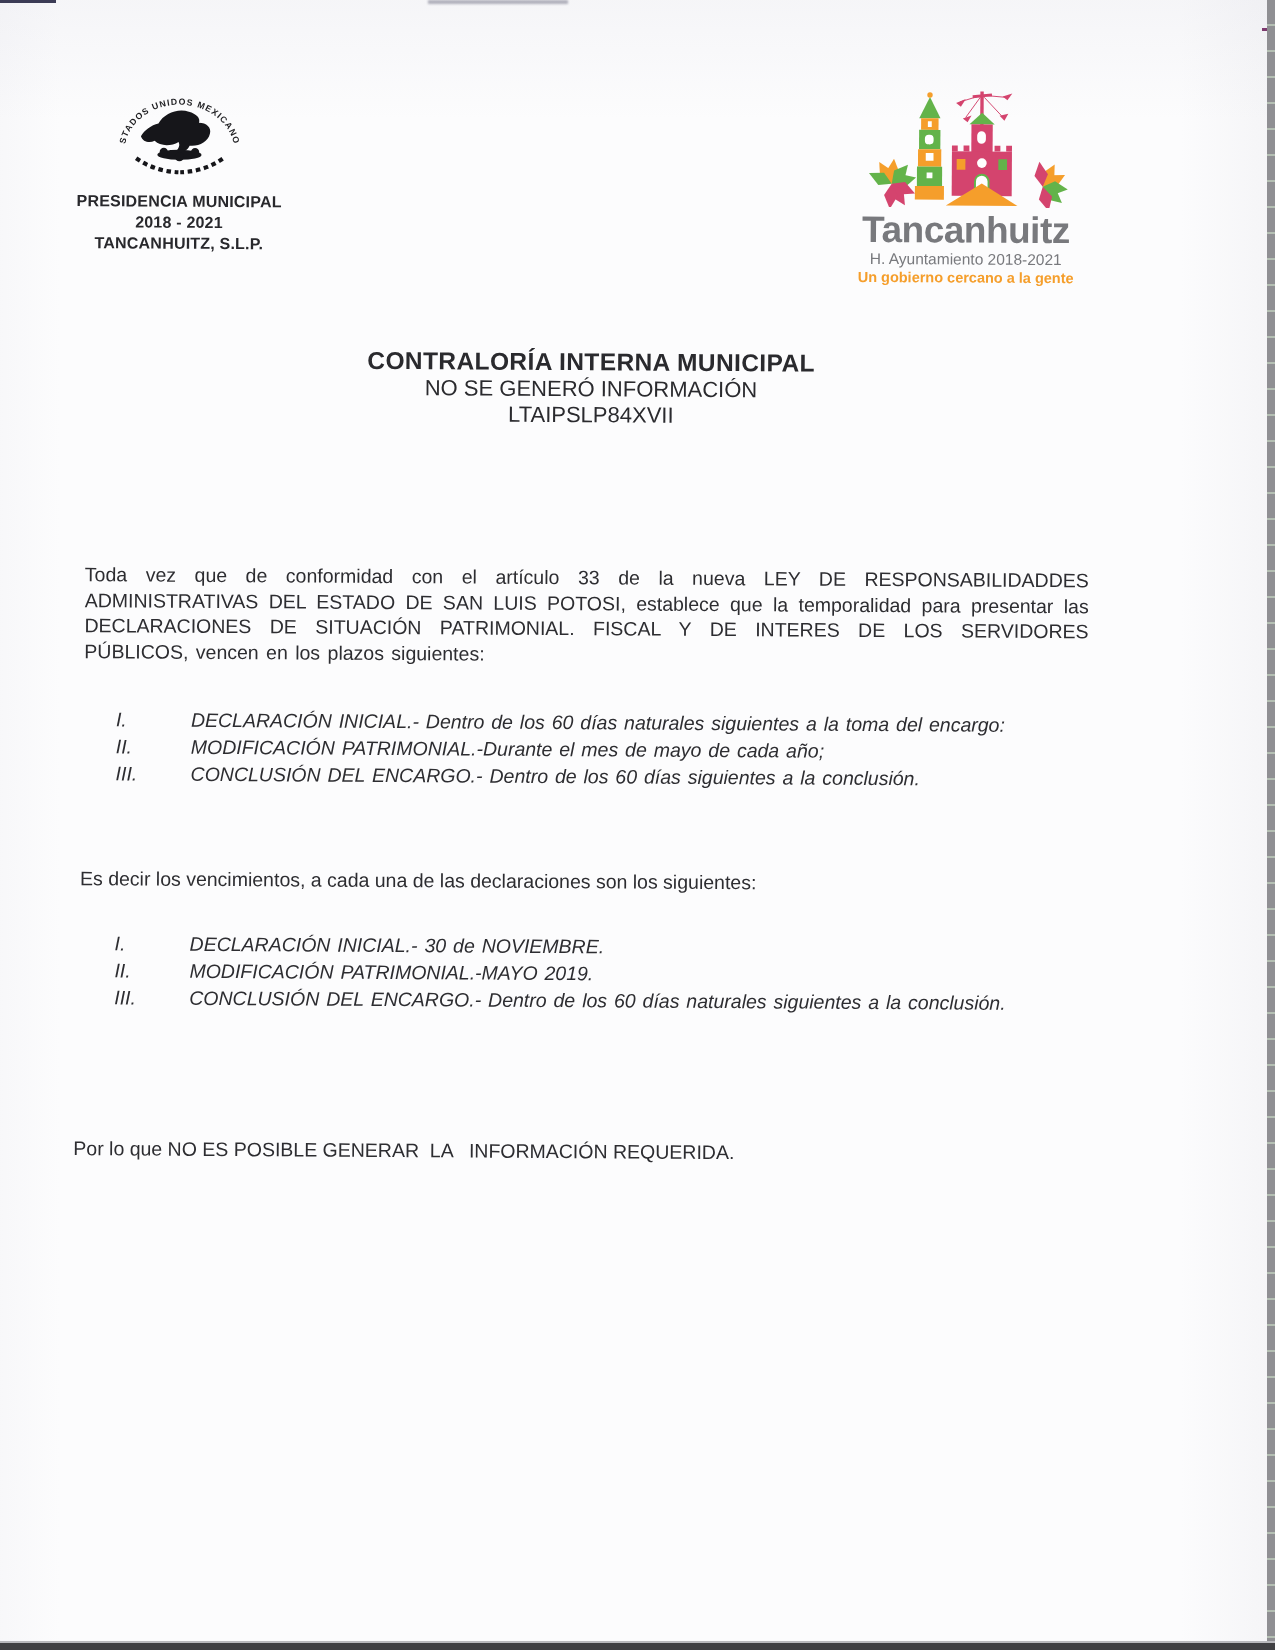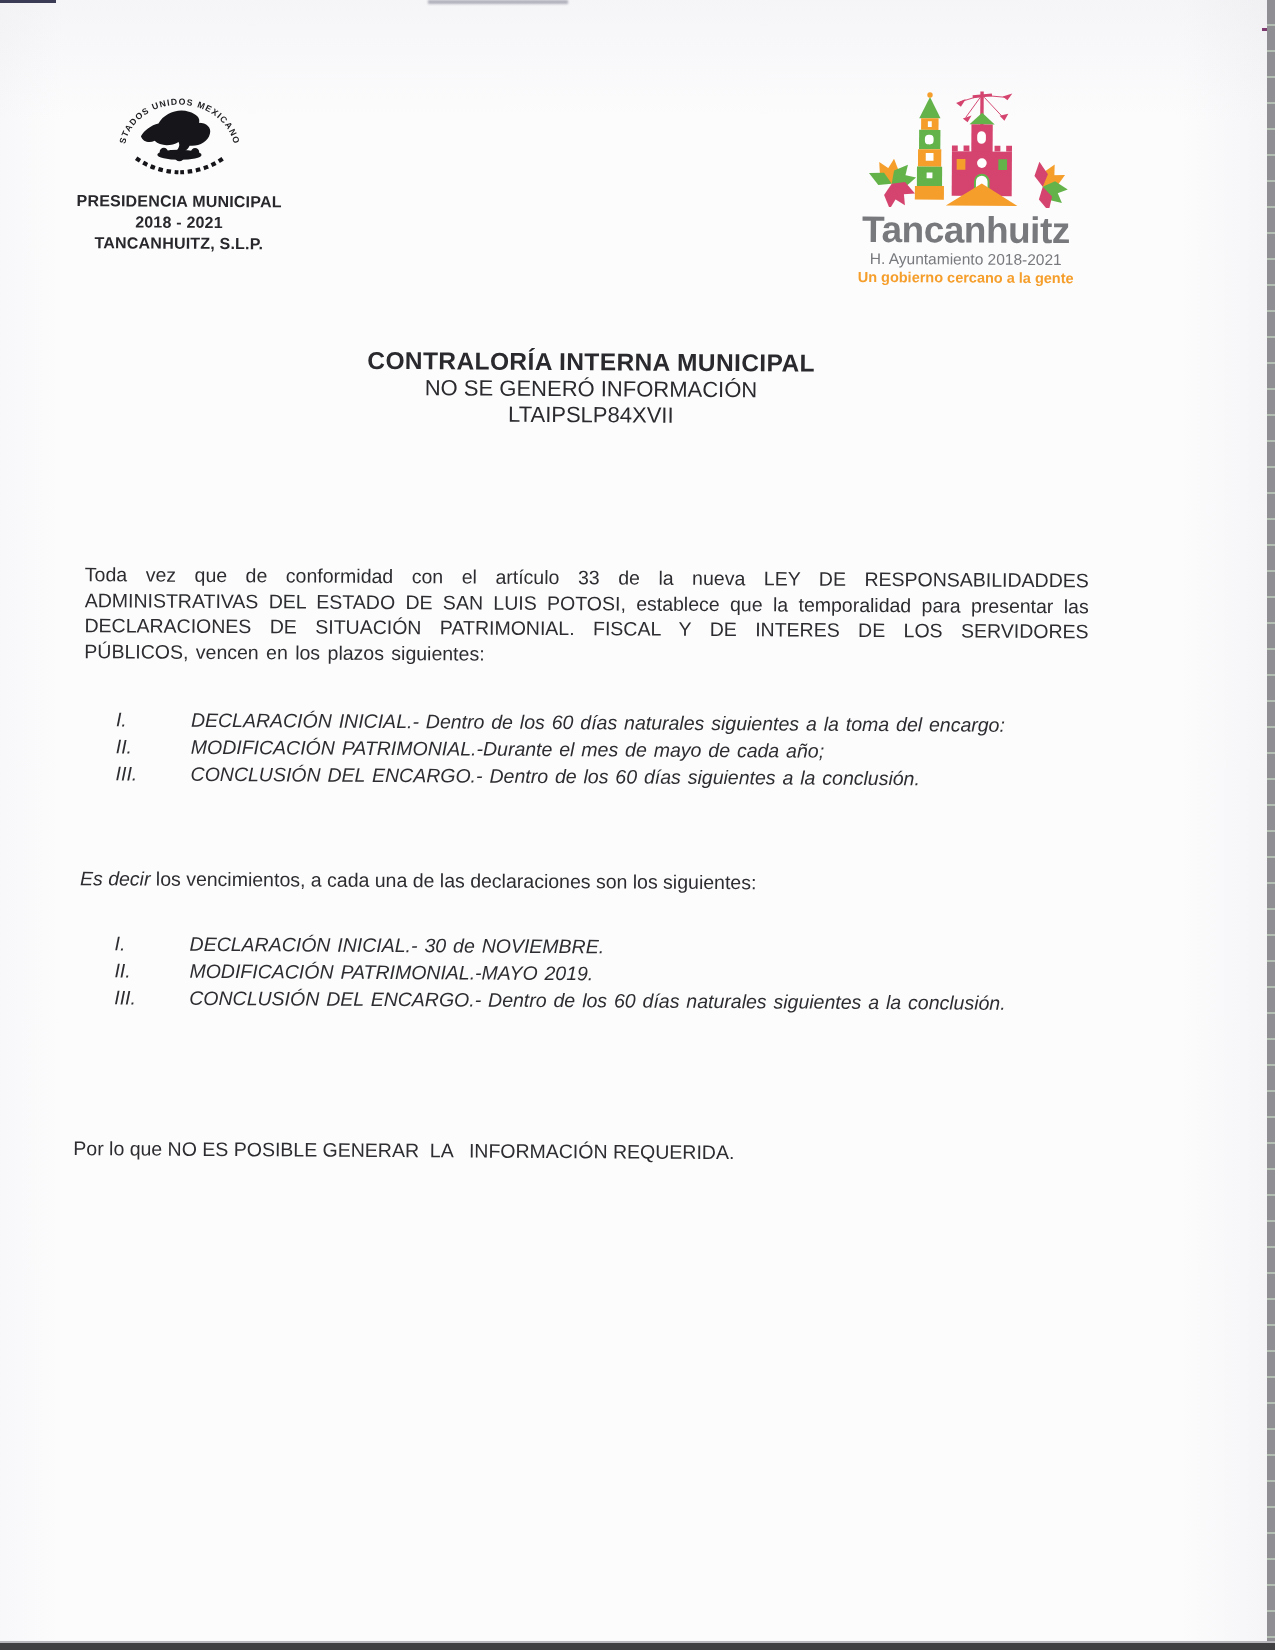--- a/index.html
+++ b/index.html
@@ -46,21 +46,21 @@
 
   
   .para{position:absolute;left:88px;top:562px;width:1004px;font-size:19.5px;line-height:25.5px;text-align:justify;word-spacing:2px;}
   .list{position:absolute;left:120px;width:973px;font-size:19.5px;line-height:27px;}
   .list-1{top:706px;}
   .list-2{top:930px;}
   .li-row{display:flex;}
   .li-num{flex:none;width:75px;font-style:italic;}
   .li-text{flex:1;font-style:italic;text-align:justify;word-spacing:1.5px;}
   .transition{position:absolute;left:85px;top:866px;width:1004px;font-size:19.5px;line-height:25px;white-space:pre-wrap;}
-  .transition .it{font-style:italic;}
+  .transition .it{}
   .closing{position:absolute;left:80px;top:1136px;width:1010px;font-size:19.5px;line-height:25px;white-space:pre-wrap;}
 </style>
 </head>
 <body>
 
 <div class="page">
 
   <div class="artifact-topleft"></div>
   <div class="artifact-topmid"></div>
   <div class="artifact-topright"></div>

